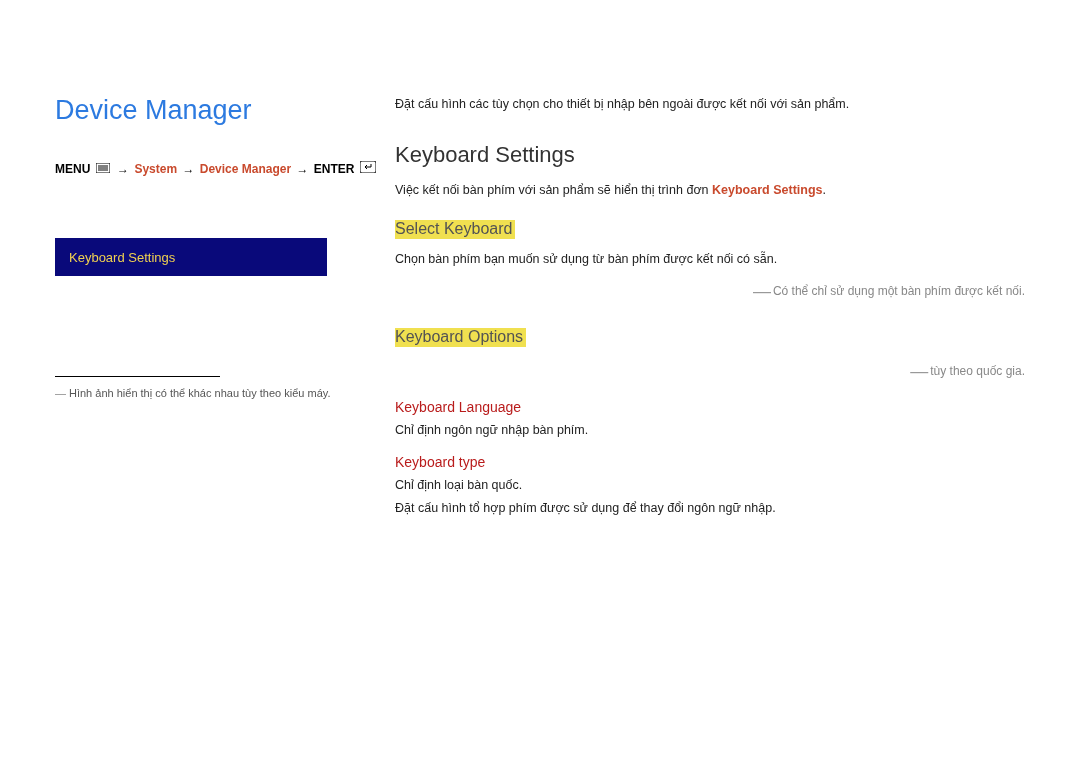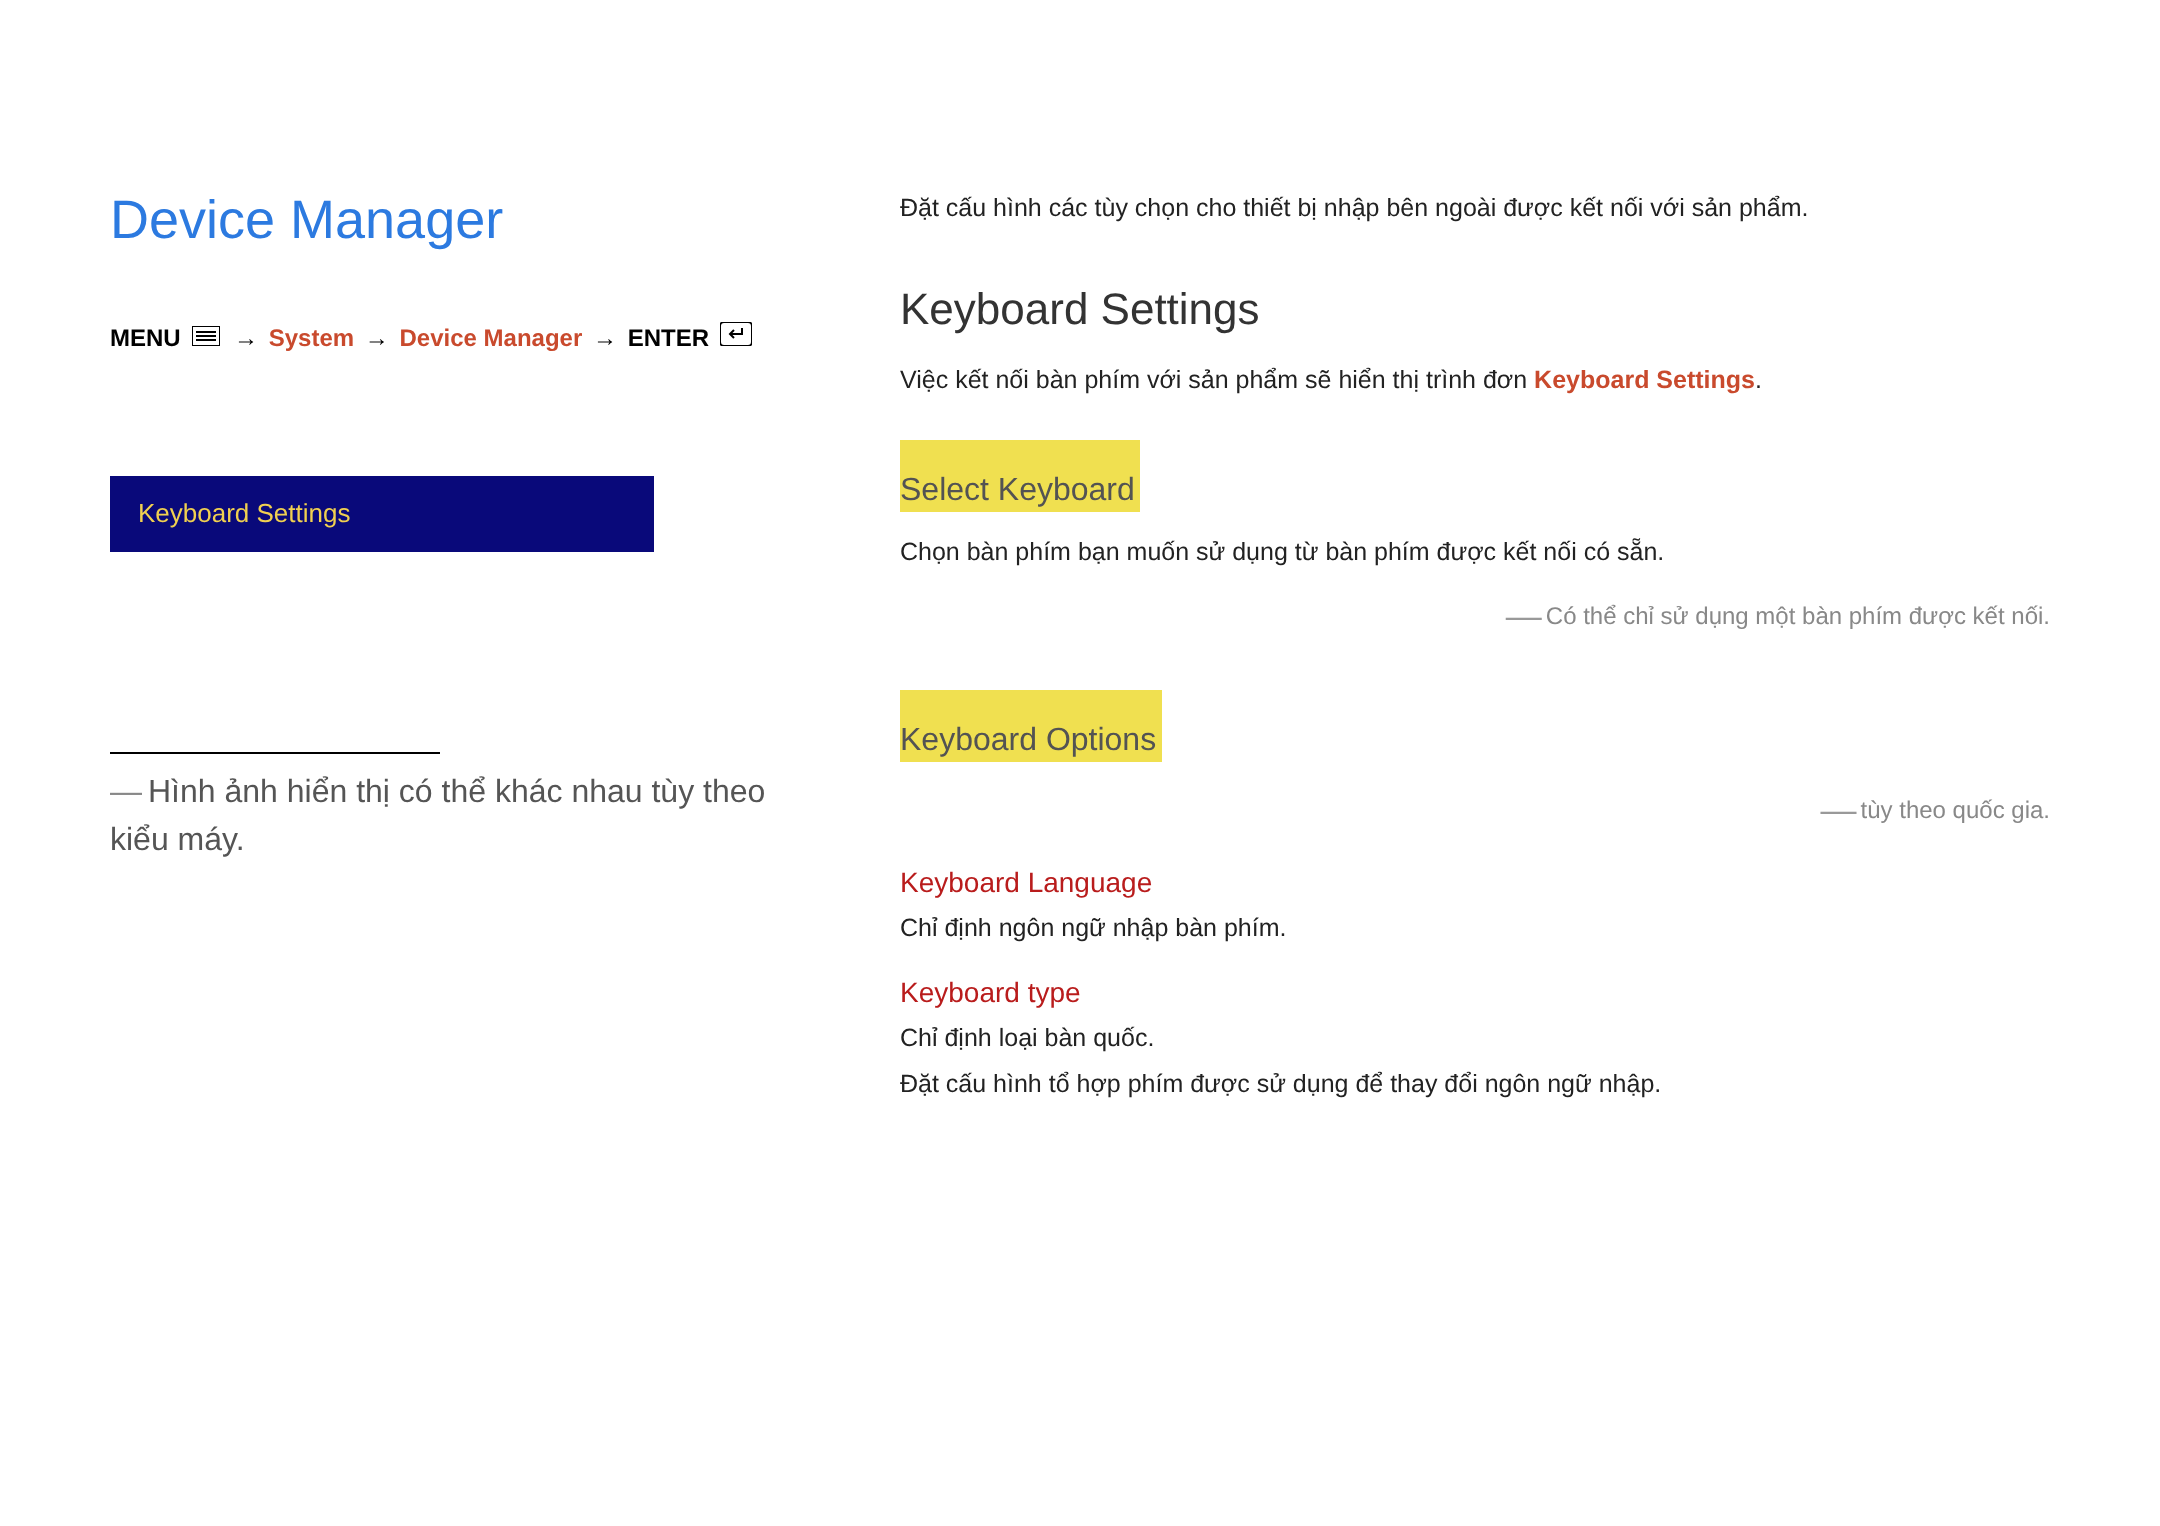--- a/index.html
+++ b/index.html
@@ -10,21 +10,20 @@
     body {
       font-family: Arial, Helvetica, sans-serif;
       background: #ffffff;
       width: 1080px;
       height: 763px;
       padding: 95px 55px 55px 55px;
       color: #000;
     }
     .container {
       display: flex;
-      gap: 55px;
     }
     .left-col {
       width: 340px;
       flex-shrink: 0;
     }
     .right-col {
       flex: 1;
     }
     .page-title {
       font-size: 27px;
@@ -60,21 +59,21 @@
     .menu-box-text {
       color: #f0d050;
       font-size: 13px;
     }
     .divider-line {
       border-top: 1px solid #000;
       width: 165px;
       margin-bottom: 8px;
     }
     .footnote {
-      font-size: 16px;
+      font-size: 11px;
       color: #555;
       line-height: 1.5;
     }
     .footnote-dash {
       color: #888;
       margin-right: 3px;
     }
     .intro-text {
       font-size: 12.5px;
       color: #222;
@@ -96,21 +95,21 @@
     .sub-text .highlight {
       color: #c94a2d;
       font-weight: bold;
     }
     .yellow-heading {
       display: inline-block;
       background: #f0e050;
       color: #535353;
       font-size: 16px;
       font-weight: 400;
-      padding: 17px 3px 1px 0px;
+      padding: 0 3px 1px 0px;
       margin-top: 12px;
       margin-bottom: 10px;
     }
     .note-line {
       font-size: 12px;
       color: #888;
       margin-bottom: 10px;
       line-height: 1.6;
       text-align: right;
     }

